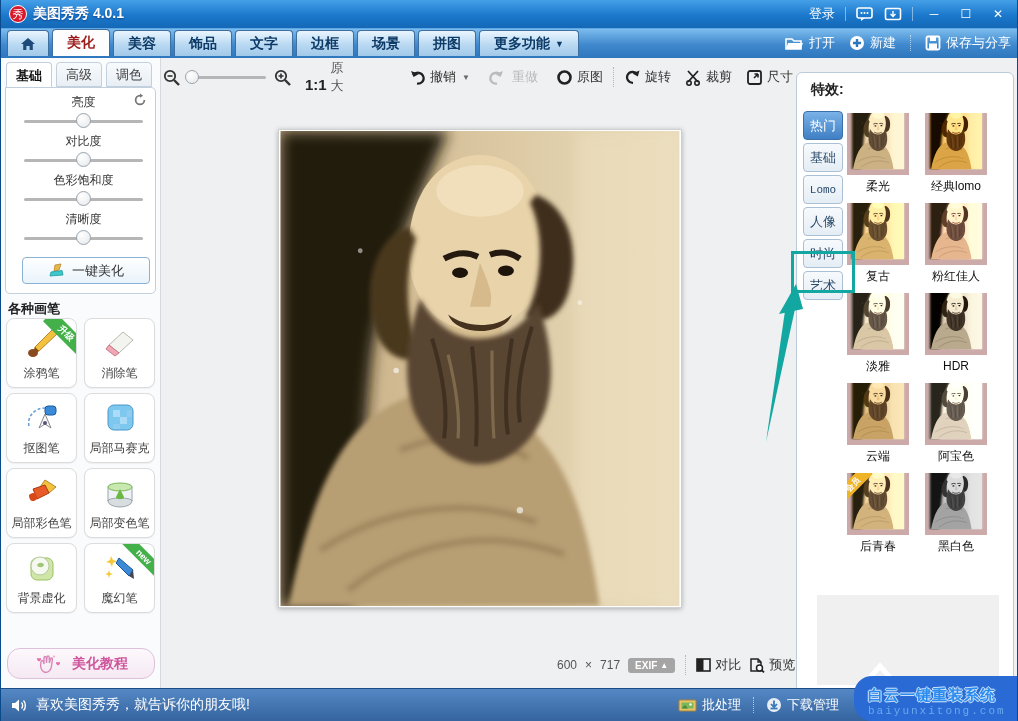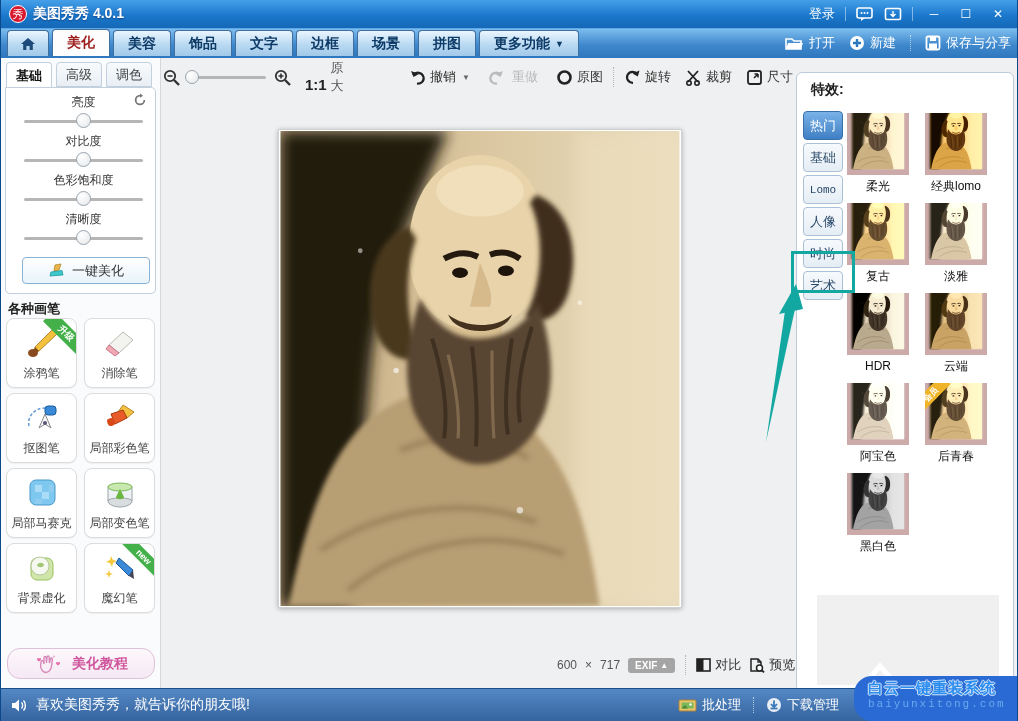--- a/index.html
+++ b/index.html
@@ -123,21 +123,21 @@
   .ann-rect{position:absolute;left:790px;top:251px;width:64px;height:42px;border:3px solid #12a7a0;z-index:30;}
   .ann-arrow{position:absolute;left:748px;top:280px;width:62px;height:168px;z-index:30;}
   
   .statusbar{position:absolute;left:0;top:688px;width:100%;height:33px;
     background:linear-gradient(180deg,#5488c4 0%,#35649f 100%);border-top:1px solid #1d4d86;
     display:flex;align-items:center;color:#fff;padding:0 10px;}
   .sb-left{display:flex;align-items:center;gap:8px;font-size:14px;}
   .sb-right{position:absolute;right:178px;display:flex;align-items:center;gap:12px;font-size:13px;}
   .sb-item{display:flex;align-items:center;gap:5px;cursor:pointer;white-space:nowrap;}
   .watermark{position:absolute;left:853px;top:676px;width:165px;height:45px;background:#2a6ad4;
-    border-radius:18px 0 0 18px;z-index:40;padding:3px 0 0 14px;overflow:hidden;}
+    border-radius:18px 0 0 18px;z-index:40;padding:10px 0 0 14px;overflow:hidden;}
   .wm1{font-weight:bold;font-size:15px;color:#2b8cf0;letter-spacing:1px;
     text-shadow:-1px 0 #cfe2f8,1px 0 #cfe2f8,0 -1px #cfe2f8,0 1px #cfe2f8;}
   .wm2{font-family:"Liberation Mono","DejaVu Sans Mono",monospace;font-size:11px;color:#6aa8ee;letter-spacing:2px;}
   .wm-chevron{position:absolute;left:862px;top:662px;width:34px;height:22px;z-index:39;}
   svg{display:block;}
 </style>
 </head>
 <body>
 
 <svg width="0" height="0" style="position:absolute">
@@ -333,35 +333,35 @@
         <svg class="ticon2" viewBox="0 0 34 32">
             <path d="M4,24 C2,14 10,6 20,6" fill="none" stroke="#6aa0d8" stroke-width="1.6" stroke-dasharray="3 2"></path>
             <path d="M14,26 L20,12 L26,26 L20,22 Z" fill="#f8f8f8" stroke="#888"></path>
             <circle cx="20" cy="21" r="2" fill="#557"></circle>
             <rect x="20" y="4" width="11" height="9" rx="3" fill="#3a8ad8" stroke="#1a5a9a"></rect>
           </svg>
         <span class="tlabel">抠图笔</span>
       </div>
       <div class="tile">
         <svg class="ticon2" viewBox="0 0 34 32">
-            <path d="M20,3 L31,10 L24,16 L15,10 Z" fill="#f2c23e" stroke="#b8862a"></path>
-            <path d="M8,12 L20,8 L24,16 L12,22 Z" fill="#e85a28" stroke="#a83a10"></path>
-            <path d="M4,18 C8,14 12,16 12,22 C8,26 4,24 4,18 Z" fill="#d84818"></path>
-          </svg>
-        <span class="tlabel">局部彩色笔</span>
-      </div>
-      <div class="tile">
-        <svg class="ticon2" viewBox="0 0 34 32">
             <rect x="5" y="3" width="25" height="25" rx="6" fill="#7ec8f0" stroke="#4a98c8"></rect>
             <rect x="10" y="8" width="7" height="7" fill="#aadcf8"></rect>
             <rect x="17" y="15" width="7" height="7" fill="#aadcf8"></rect>
             <rect x="24" y="8" width="5" height="7" fill="#90ccf0"></rect>
             <rect x="10" y="22" width="7" height="5" fill="#90ccf0"></rect>
           </svg>
         <span class="tlabel">局部马赛克</span>
+      </div>
+      <div class="tile">
+        <svg class="ticon2" viewBox="0 0 34 32">
+            <path d="M20,3 L31,10 L24,16 L15,10 Z" fill="#f2c23e" stroke="#b8862a"></path>
+            <path d="M8,12 L20,8 L24,16 L12,22 Z" fill="#e85a28" stroke="#a83a10"></path>
+            <path d="M4,18 C8,14 12,16 12,22 C8,26 4,24 4,18 Z" fill="#d84818"></path>
+          </svg>
+        <span class="tlabel">局部彩色笔</span>
       </div>
       <div class="tile">
         <svg class="ticon2" viewBox="0 0 34 32">
             <ellipse cx="17" cy="24" rx="12" ry="6" fill="#d8dde0" stroke="#9aa4aa"></ellipse>
             <path d="M5,10 C5,6 29,6 29,10 L29,24 C29,20 5,20 5,24 Z" fill="#eef2f4" stroke="#9aa4aa"></path>
             <ellipse cx="17" cy="10" rx="12" ry="4" fill="#c8e8b0" stroke="#7ab858"></ellipse>
             <path d="M17,12 L21,20 C21,23 13,23 13,20 Z" fill="#6ab842"></path>
           </svg>
         <span class="tlabel">局部变色笔</span>
       </div>
@@ -535,20 +535,28 @@
       <div class="fx">
           <div class="fthumb">
             <svg class="f-retro" width="62" height="62" viewBox="0 18 200 200">
               <use href="#portrait"></use>
             </svg>
           </div>
           <span class="flabel">复古</span>
         </div>
       <div class="fx">
           <div class="fthumb">
+            <svg class="f-pink" width="62" height="62" viewBox="0 18 200 200">
+              <use href="#portrait"></use>
+            </svg>
+          </div>
+          <span class="flabel">粉红佳人</span>
+        </div>
+      <div class="fx">
+          <div class="fthumb">
             <svg class="f-light" width="62" height="62" viewBox="0 18 200 200">
               <use href="#portrait"></use>
             </svg>
           </div>
           <span class="flabel">淡雅</span>
         </div>
       <div class="fx">
           <div class="fthumb">
             <svg class="f-hdr" width="62" height="62" viewBox="0 18 200 200">
               <use href="#portrait"></use>

